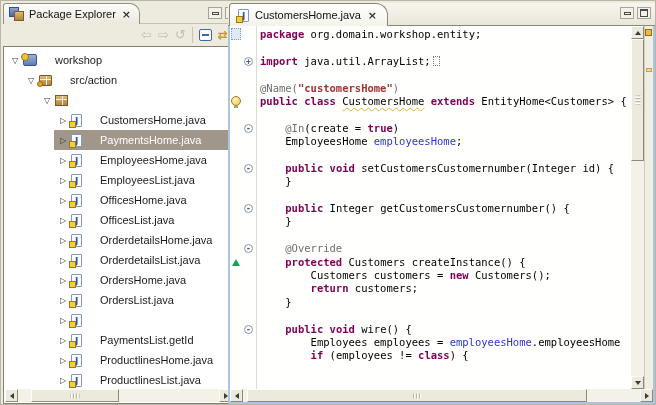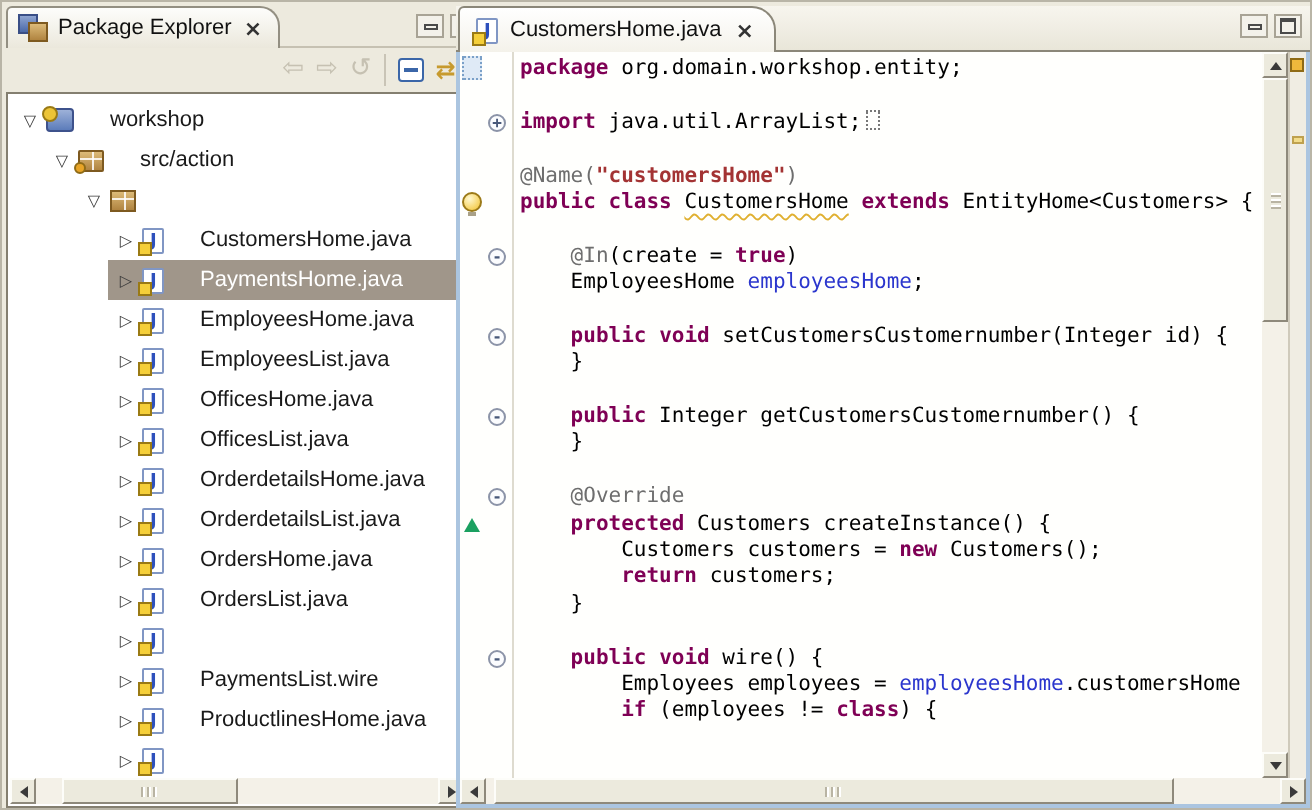--- a/index.html
+++ b/index.html
@@ -204,30 +204,31 @@
             <span class="ticon ic-java-file"></span>
             <span class="tlabel">OrdersList.java</span>
           </div>
           <div class="trow" style="padding-left: 52px;">
             <span class="arr">▷</span>
             <span class="ticon ic-java-file"></span>
           </div>
           <div class="trow" style="padding-left: 52px;">
             <span class="arr">▷</span>
             <span class="ticon ic-java-file"></span>
-            <span class="tlabel">PaymentsList.wire</span>
+            <span class="tlabel">PaymentsList.getId</span>
           </div>
           <div class="trow" style="padding-left: 52px;">
             <span class="arr">▷</span>
             <span class="ticon ic-java-file"></span>
             <span class="tlabel">ProductlinesHome.java</span>
           </div>
           <div class="trow" style="padding-left: 52px;">
             <span class="arr">▷</span>
             <span class="ticon ic-java-file"></span>
+            <span class="tlabel">ProductlinesList.java</span>
           </div>
         </div>
 
       <div class="sb-track" style="right:1px; top:1px; bottom:14px; width:13px;">
         <span class="sb-btn bevel" style="top:0; left:0;">
             <span class="tri tri-up"></span>
           </span>
         <span class="sb-thumb bevel" style="left:0; top:13px; width:13px; height:158px;">
             <span class="grip grip-v"></span>
           </span>
@@ -286,21 +287,21 @@
           <div class="cline"><span class="fm">-</span><span class="tk-pl">    </span><span class="tk-kw">public</span><span class="tk-pl"> Integer getCustomersCustomernumber() {</span></div>
           <div class="cline"><span class="tk-pl">    }</span></div>
           <div class="cline"></div>
           <div class="cline"><span class="fm">-</span><span class="tk-pl">    </span><span class="tk-ann">@Override</span></div>
           <div class="cline"><span class="m-ovr"></span><span class="tk-pl">    </span><span class="tk-kw">protected</span><span class="tk-pl"> Customers createInstance() {</span></div>
           <div class="cline"><span class="tk-pl">        Customers customers = </span><span class="tk-kw">new</span><span class="tk-pl"> Customers();</span></div>
           <div class="cline"><span class="tk-pl">        </span><span class="tk-kw">return</span><span class="tk-pl"> customers;</span></div>
           <div class="cline"><span class="tk-pl">    }</span></div>
           <div class="cline"></div>
           <div class="cline"><span class="fm">-</span><span class="tk-pl">    </span><span class="tk-kw">public</span><span class="tk-pl"> </span><span class="tk-kw">void</span><span class="tk-pl"> wire() {</span></div>
-          <div class="cline"><span class="tk-pl">        Employees employees = </span><span class="tk-fld">employeesHome</span><span class="tk-pl">.customersHome</span></div>
+          <div class="cline"><span class="tk-pl">        Employees employees = </span><span class="tk-fld">employeesHome</span><span class="tk-pl">.employeesHome</span></div>
           <div class="cline"><span class="tk-pl">        </span><span class="tk-kw">if</span><span class="tk-pl"> (employees != </span><span class="tk-kw">class</span><span class="tk-pl">) {</span></div>
         </div>
       <div id="fold-sep"></div>
       <div id="ruler-box"></div>
 
       <div class="sb-track" id="ed-vscroll">
         <span class="sb-btn bevel" style="top:0; left:0;">
             <span class="tri tri-up"></span>
           </span>
         <span class="sb-thumb bevel" style="left:0; top:13px; width:13px; height:122px;">

